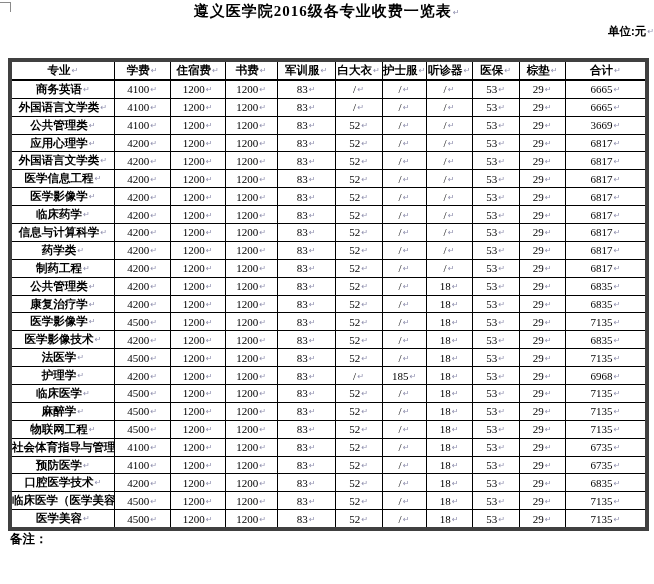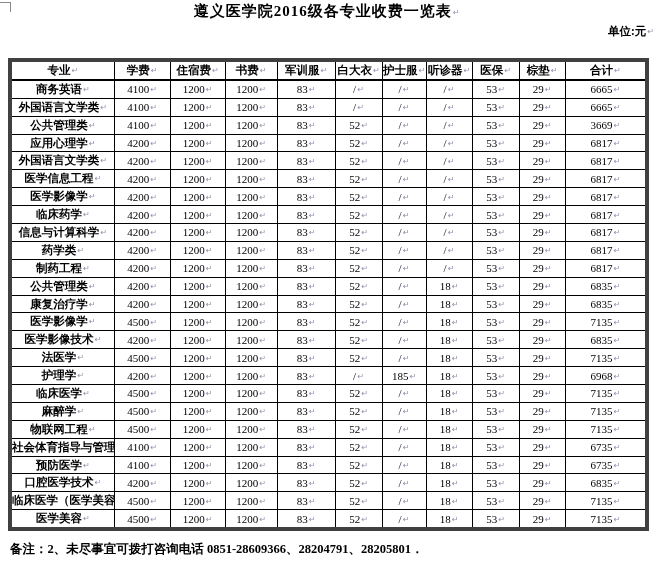--- a/index.html
+++ b/index.html
@@ -70,21 +70,20 @@
   .cell-text::after,
   .has-mark::after {
     content: "\21B5";
     font-size: 8px;
     color: #8f8fae;
     margin-left: 1px;
     font-weight: normal;
     vertical-align: 1px;
   }
   .notes {
-    margin-top: 10px;
     margin-left: 10px;
     font-size: 12.5px;
     font-weight: bold;
     line-height: 17px;
     display: flex;
   }
   .notes-label {
     flex: 0 0 auto;
   }
   .notes-lines {
@@ -457,15 +456,14 @@
         <td><span class="cell-text">53</span></td>
         <td><span class="cell-text">29</span></td>
         <td><span class="cell-text">7135</span></td>
       </tr>
     </tbody>
 </table>
 
 <div class="notes">
   <span class="notes-label">备注：</span>
   <span class="notes-lines">
-      <span class="note-line">2、未尽事宜可拨打咨询电话 0851-28609366、28204791、28205801．</span>
     </span>
 </div>
 
 </body></html>

